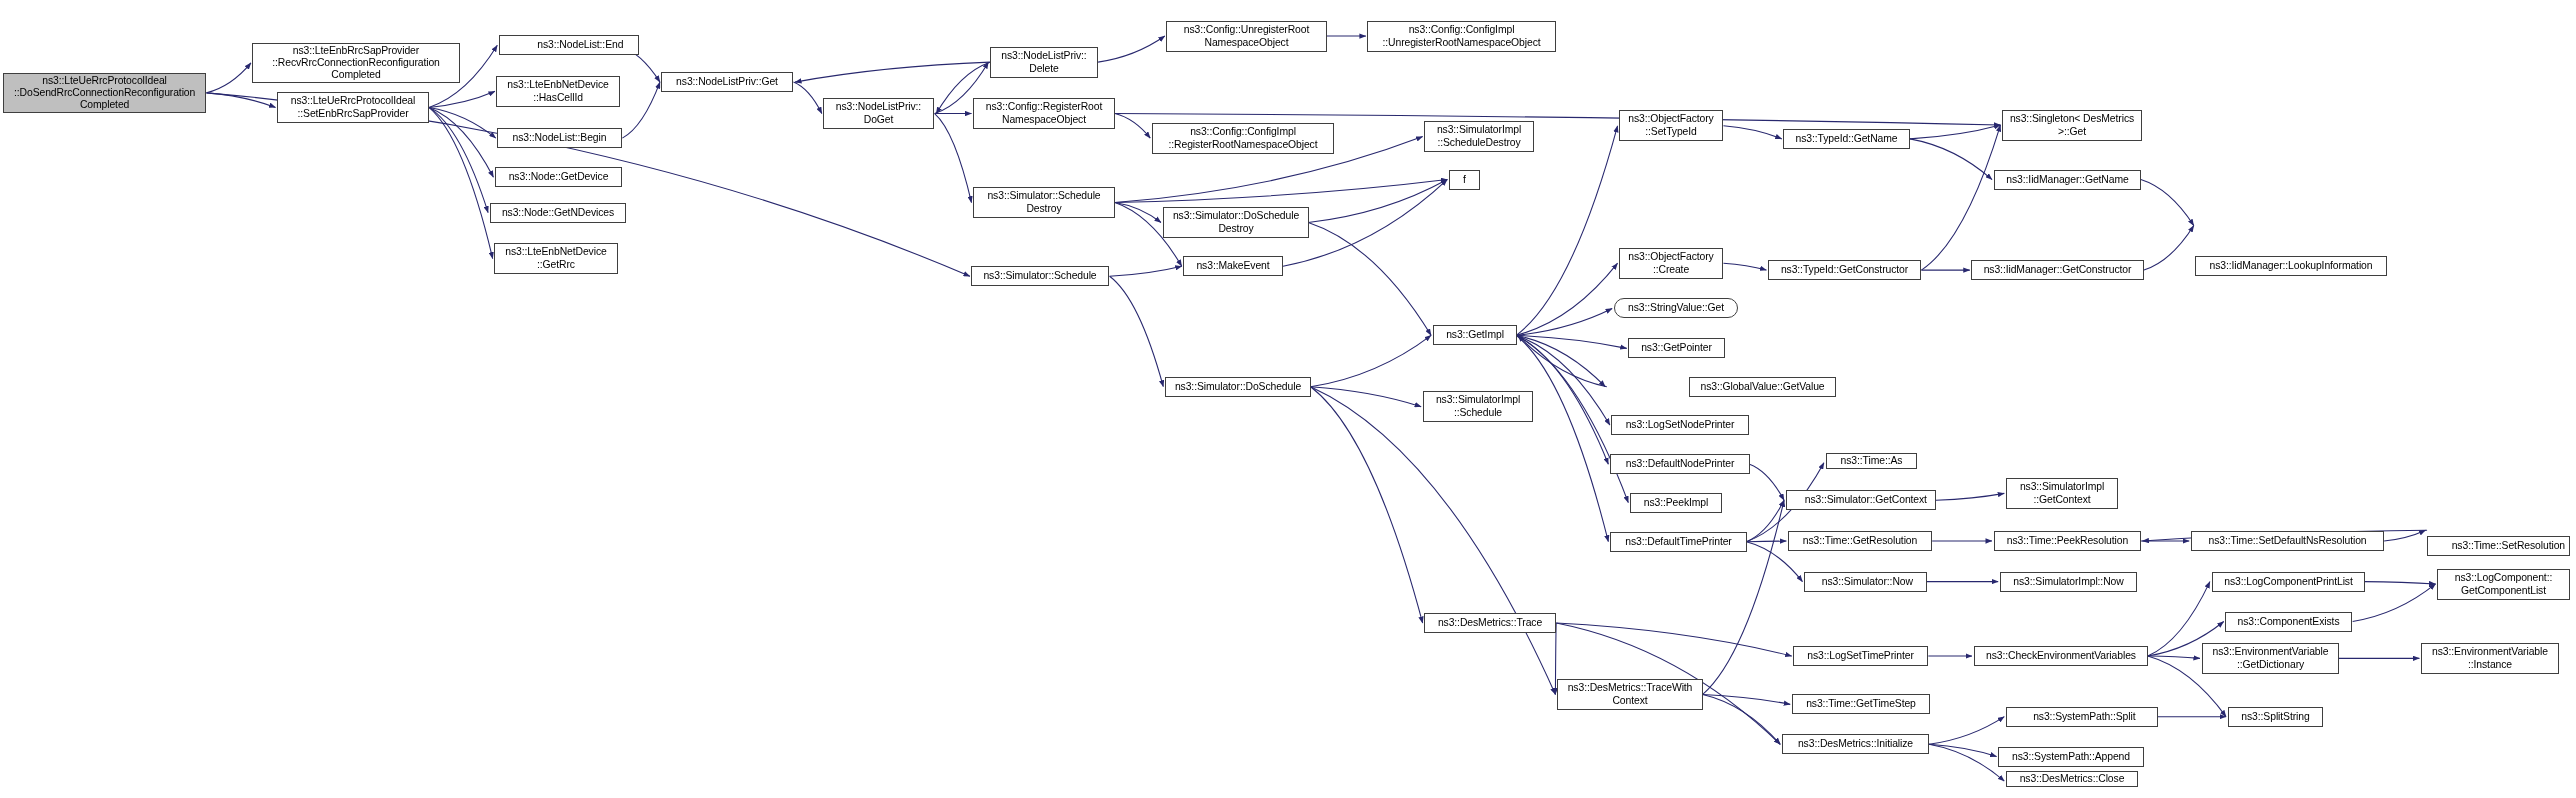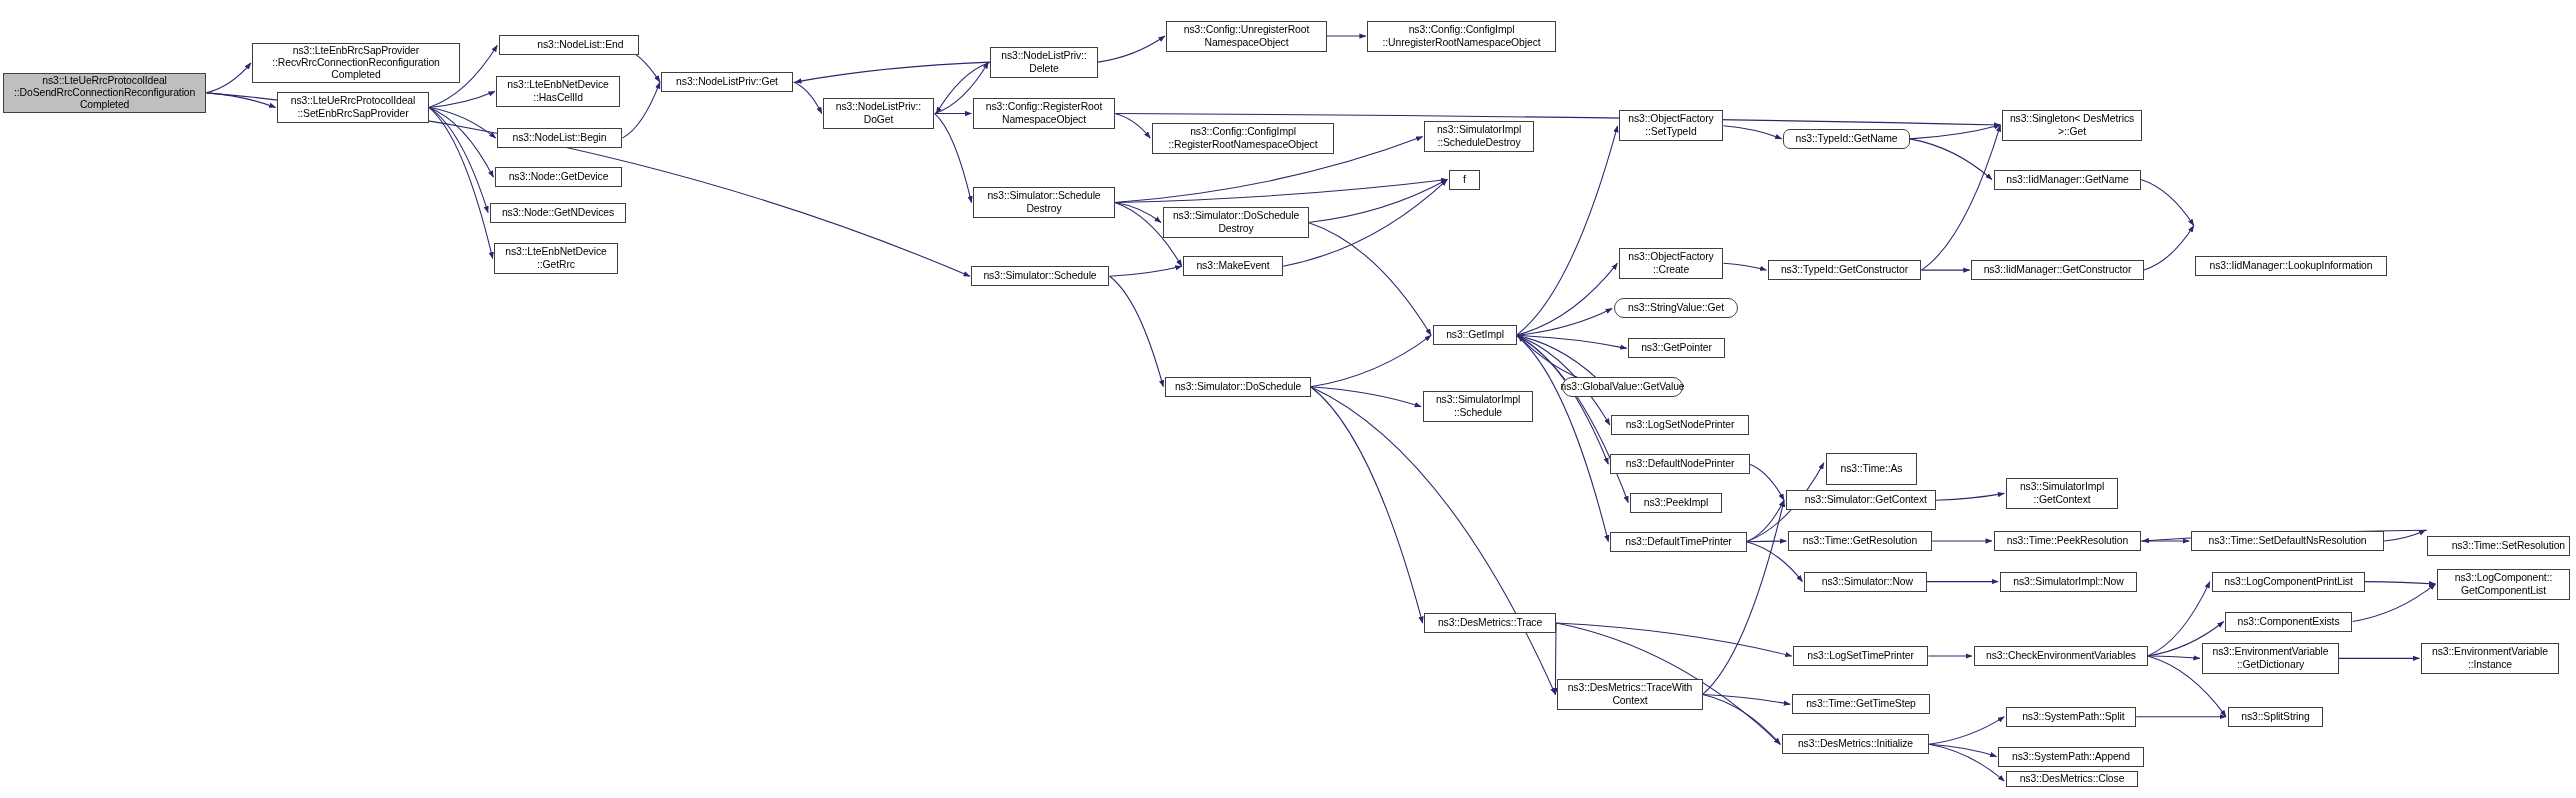--- a/index.html
+++ b/index.html
@@ -179,35 +179,35 @@
       <div class="gnode" style="left: 1449px; top: 170px; width: 31px; height: 20px;">f</div>
       <div class="gnode" style="left: 971px; top: 266px; width: 138px; height: 20px;">ns3::Simulator::Schedule</div>
       <div class="gnode" style="left: 1165px; top: 377px; width: 146px; height: 20px;">ns3::Simulator::DoSchedule</div>
       <div class="gnode" style="left: 1423px; top: 391px; width: 110px; height: 31px;">ns3::SimulatorImpl
 ::Schedule</div>
       <div class="gnode" style="left: 1433px; top: 325px; width: 84px; height: 20px;">ns3::GetImpl</div>
       <div class="gnode" style="left: 1619px; top: 110px; width: 104px; height: 31px;">ns3::ObjectFactory
 ::SetTypeId</div>
       <div class="gnode" style="left: 1619px; top: 248px; width: 104px; height: 31px;">ns3::ObjectFactory
 ::Create</div>
-      <div class="gnode" style="left: 1783px; top: 129px; width: 127px; height: 20px; border-radius: 7px;">ns3::TypeId::GetName</div>
+      <div class="gnode" style="left: 1783px; top: 129px; width: 127px; height: 20px;">ns3::TypeId::GetName</div>
       <div class="gnode" style="left: 1768px; top: 260px; width: 153px; height: 20px;">ns3::TypeId::GetConstructor</div>
       <div class="gnode" style="left: 2002px; top: 110px; width: 140px; height: 31px;">ns3::Singleton&lt; DesMetrics
 &gt;::Get</div>
       <div class="gnode" style="left: 1994px; top: 170px; width: 147px; height: 20px;">ns3::IidManager::GetName</div>
       <div class="gnode" style="left: 1971px; top: 260px; width: 173px; height: 20px;">ns3::IidManager::GetConstructor</div>
       <div class="gnode" style="left: 2195px; top: 216px; width: 192px; height: 20px; margin-top: 40px;">ns3::IidManager::LookupInformation</div>
       <div class="gnode" style="left: 1614px; top: 298px; width: 124px; height: 20px; border-radius: 10px;">ns3::StringValue::Get</div>
       <div class="gnode" style="left: 1628px; top: 338px; width: 97px; height: 20px;">ns3::GetPointer</div>
-      <div class="gnode" style="left: 1562px; top: 377px; width: 121px; height: 20px; border-radius: 10px;">ns3::GlobalValue::GetValue</div>
+      <div class="gnode" style="left: 1689px; top: 377px; width: 147px; height: 20px;">ns3::GlobalValue::GetValue</div>
       <div class="gnode" style="left: 1611px; top: 415px; width: 138px; height: 20px;">ns3::LogSetNodePrinter</div>
       <div class="gnode" style="left: 1610px; top: 454px; width: 140px; height: 20px;">ns3::DefaultNodePrinter</div>
       <div class="gnode" style="left: 1630px; top: 493px; width: 92px; height: 20px;">ns3::PeekImpl</div>
       <div class="gnode" style="left: 1610px; top: 532px; width: 137px; height: 20px;">ns3::DefaultTimePrinter</div>
-      <div class="gnode" style="left: 1826px; top: 453px; width: 91px; height: 32px;">ns3::Time::As</div>
+      <div class="gnode" style="left: 1826px; top: 453px; width: 91px; height: 16px;">ns3::Time::As</div>
       <div class="gnode" style="left: 1786px; top: 490px; width: 150px; height: 20px; padding-left: 12px;">ns3::Simulator::GetContext</div>
       <div class="gnode" style="left: 1788px; top: 531px; width: 144px; height: 20px;">ns3::Time::GetResolution</div>
       <div class="gnode" style="left: 1804px; top: 572px; width: 123px; height: 20px; padding-left: 6px;">ns3::Simulator::Now</div>
       <div class="gnode" style="left: 2006px; top: 478px; width: 112px; height: 31px;">ns3::SimulatorImpl
 ::GetContext</div>
       <div class="gnode" style="left: 1994px; top: 531px; width: 147px; height: 20px;">ns3::Time::PeekResolution</div>
       <div class="gnode" style="left: 2000px; top: 572px; width: 137px; height: 20px;">ns3::SimulatorImpl::Now</div>
       <div class="gnode" style="left: 2191px; top: 531px; width: 193px; height: 20px;">ns3::Time::SetDefaultNsResolution</div>
       <div class="gnode" style="left: 2427px; top: 536px; width: 143px; height: 20px; padding-left: 22px;">ns3::Time::SetResolution</div>
       <div class="gnode" style="left: 2212px; top: 572px; width: 153px; height: 20px;">ns3::LogComponentPrintList</div>
@@ -217,20 +217,20 @@
       <div class="gnode" style="left: 1424px; top: 613px; width: 132px; height: 20px;">ns3::DesMetrics::Trace</div>
       <div class="gnode" style="left: 1793px; top: 646px; width: 135px; height: 20px;">ns3::LogSetTimePrinter</div>
       <div class="gnode" style="left: 1974px; top: 646px; width: 174px; height: 20px;">ns3::CheckEnvironmentVariables</div>
       <div class="gnode" style="left: 2202px; top: 643px; width: 137px; height: 31px;">ns3::EnvironmentVariable
 ::GetDictionary</div>
       <div class="gnode" style="left: 2421px; top: 643px; width: 138px; height: 31px;">ns3::EnvironmentVariable
 ::Instance</div>
       <div class="gnode" style="left: 1557px; top: 679px; width: 146px; height: 31px;">ns3::DesMetrics::TraceWith
 Context</div>
       <div class="gnode" style="left: 1792px; top: 694px; width: 138px; height: 20px;">ns3::Time::GetTimeStep</div>
-      <div class="gnode" style="left: 2006px; top: 707px; width: 130px; height: 20px; padding-left: 7px;">ns3::SystemPath::Split</div>
+      <div class="gnode" style="left: 2006px; top: 707px; width: 152px; height: 20px; padding-left: 7px;">ns3::SystemPath::Split</div>
       <div class="gnode" style="left: 2228px; top: 707px; width: 95px; height: 20px;">ns3::SplitString</div>
       <div class="gnode" style="left: 1782px; top: 734px; width: 147px; height: 20px;">ns3::DesMetrics::Initialize</div>
       <div class="gnode" style="left: 1998px; top: 747px; width: 146px; height: 20px;">ns3::SystemPath::Append</div>
       <div class="gnode" style="left: 2006px; top: 771px; width: 132px; height: 16px;">ns3::DesMetrics::Close</div>
     </div>
 </div>
 
 
 </body></html>

